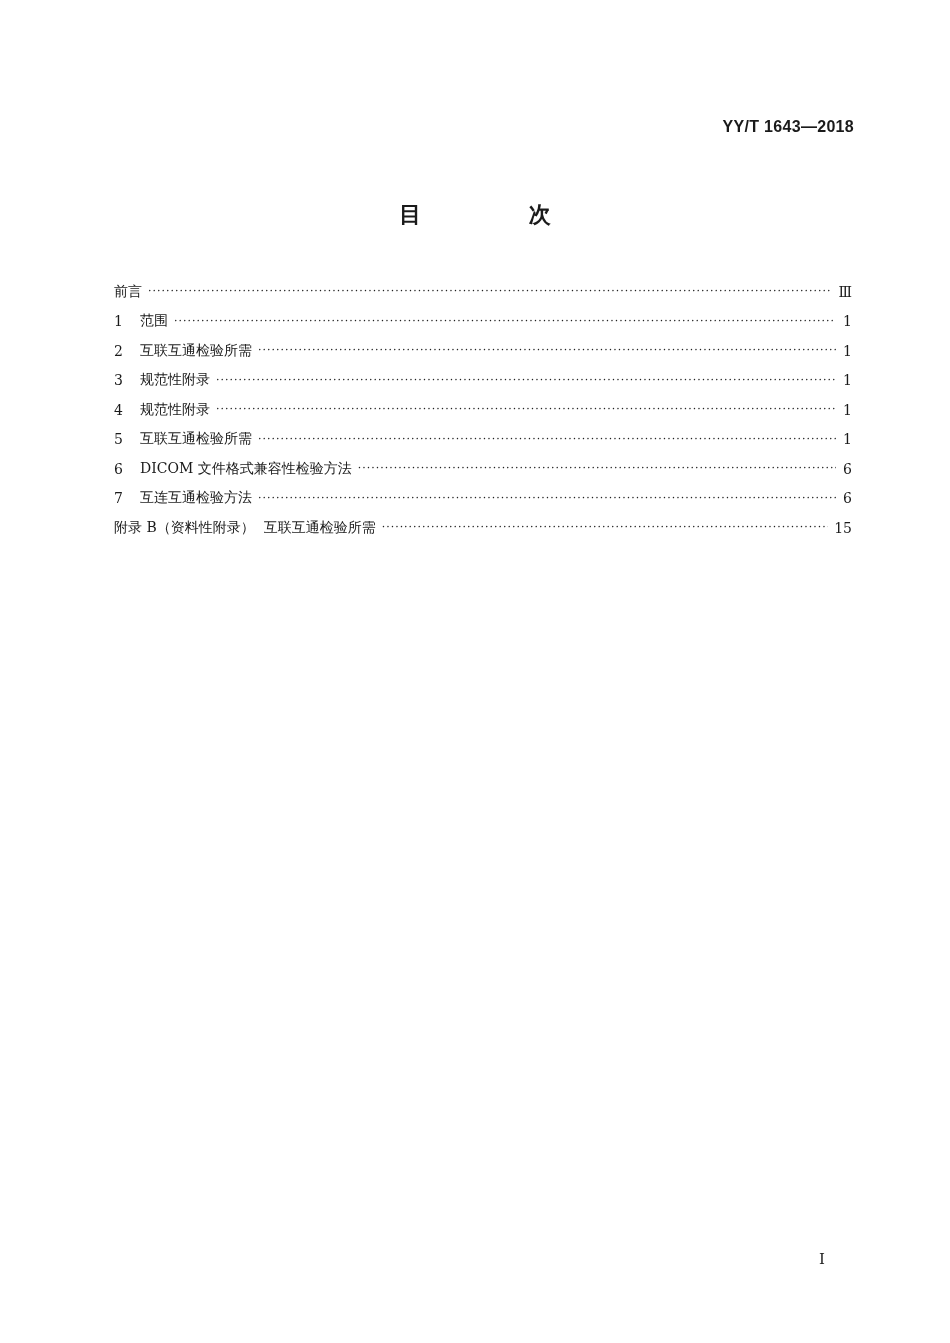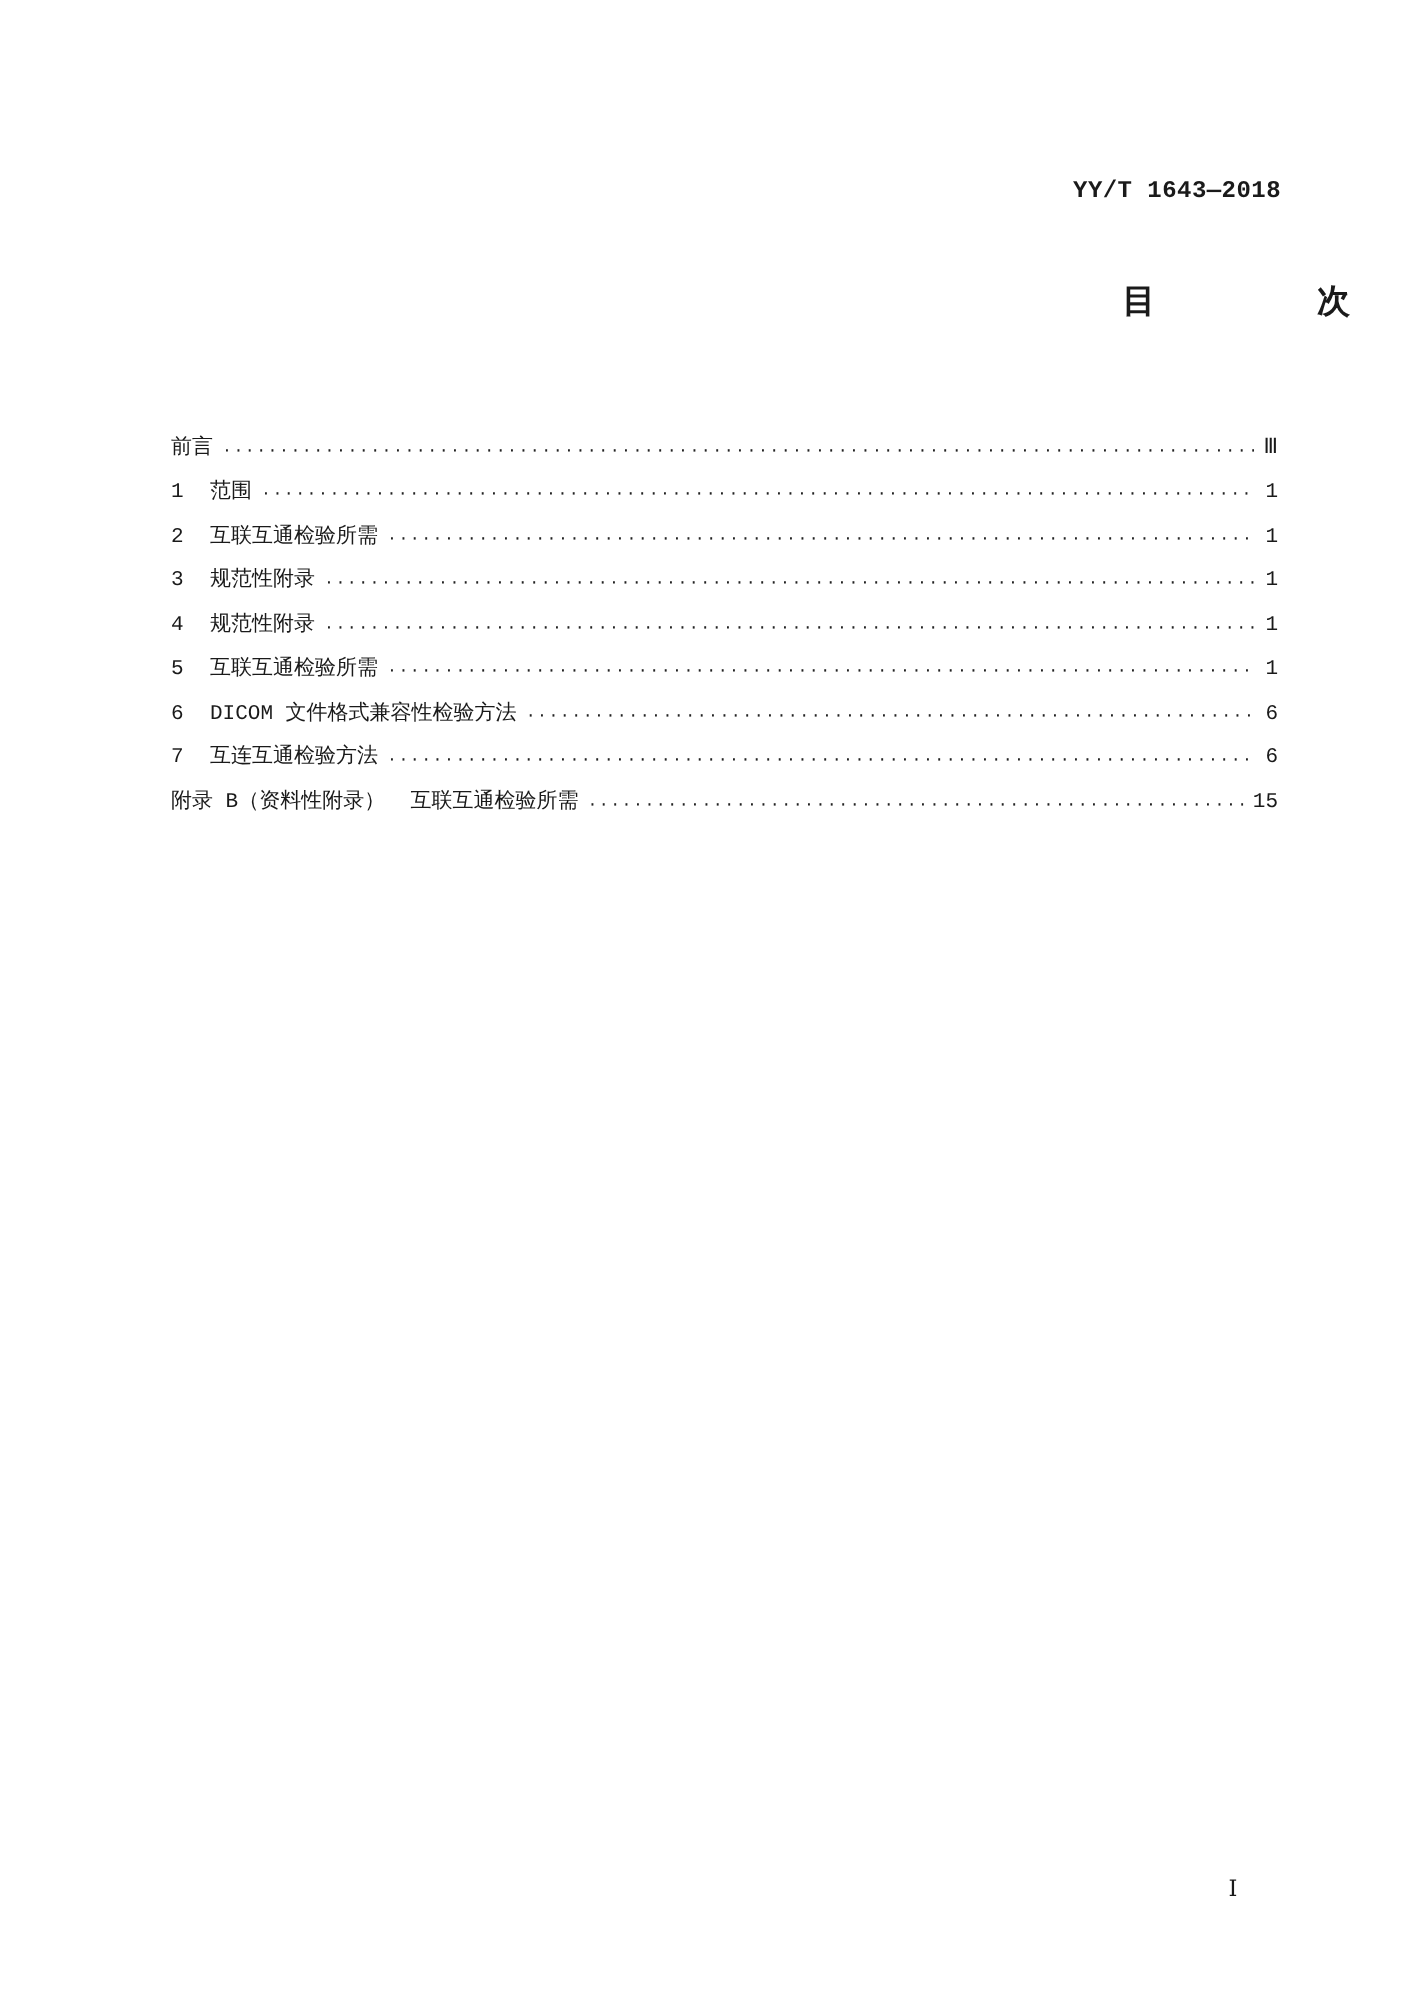--- a/index.html
+++ b/index.html
@@ -1,23 +1,23 @@
 <!DOCTYPE html>
 <html><head>
 <meta charset="utf-8">
 <style>
   html, body { margin:0; padding:0; background:#fff; }
   body { width:950px; height:1343px; position:relative; overflow:hidden;
          font-family:"DejaVu Serif","Liberation Serif",serif; color:#1a1a1a; }
-  .std-code { position:absolute; top:118px; right:96px; font-family:Liberation Mono, monospace;
+  .std-code { position:absolute; top:118px; right:96px; font-family:Liberation Sans, sans-serif;
               font-size:16px; font-weight:bold; letter-spacing:0.3px; }
-  .title { position:absolute; top:186px; left:0; width:950px; text-align:right;
+  .title { position:absolute; top:200px; left:0; width:950px; text-align:center;
            font-size:22px; font-weight:bold; letter-spacing:50px; padding-left:50px; box-sizing:border-box; }
   .toc { position:absolute; top:277px; left:114px; width:738px; }
-  .toc-row { display:flex; align-items:flex-end; height:29.5px; font-size:14px;font-family:Liberation Mono, monospace; }
+  .toc-row { display:flex; align-items:center; height:29.5px; font-size:14px; }
   .toc-num { width:26px; flex:none; }
   .toc-label { flex:none; white-space:pre; }
   .toc-dots { flex:1; overflow:hidden; white-space:nowrap; margin:0 6px; color:#222; letter-spacing:1px; font-size:11px; }
   .toc-dots::after { content:"··································································································································································"; }
   .toc-page { flex:none; min-width:10px; text-align:right; }
   .page-num { position:absolute; top:1250px; left:819px; font-size:15px; }
 </style>
 </head>
 <body>
 

